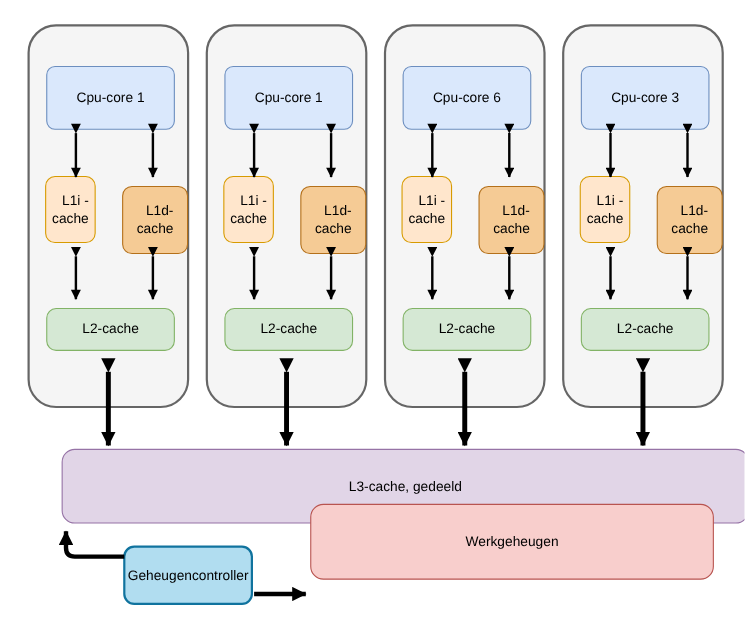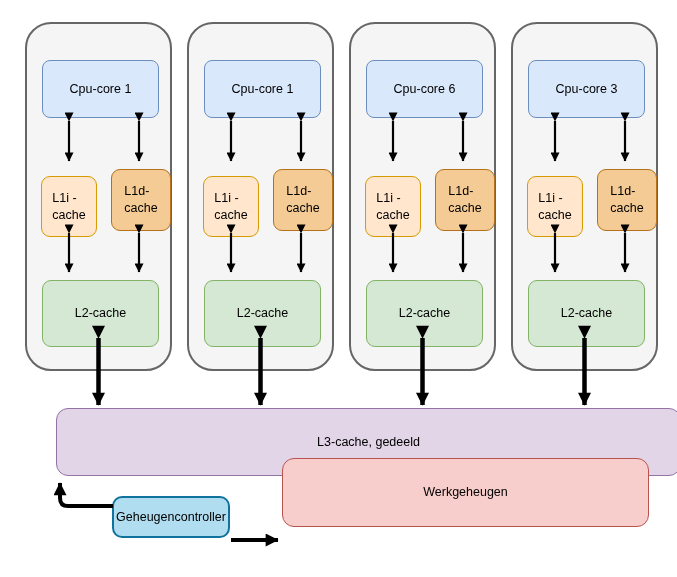--- a/index.html
+++ b/index.html
@@ -2,38 +2,38 @@
 <html style="--group_fill: #f5f5f5; --group_border: #666666; --core_fill: #dae8fc; --core_border: #6c8ebf; --l1i_fill: #ffe6cc; --l1i_border: #d79b00; --l1d_fill: #f5cb95; --l1d_border: #b4701a; --l2_fill: #d5e8d4; --l2_border: #82b366; --l3_fill: #e1d5e7; --l3_border: #9673a6; --memctrl_fill: #b1ddf0; --memctrl_border: #10739e; --ram_fill: #f8cecc; --ram_border: #b85450; --arrow_color: #000000;"><head>
 <meta charset="utf-8">
 <style>
   html,body { margin:0; padding:0; background:#ffffff; }
   .canvas {
     position:relative; width:677px; height:577px;
     font-family:"Liberation Sans", sans-serif;
     color:#000; background:#ffffff; overflow:hidden;
   }
   .box { position:absolute; box-sizing:border-box; display:flex; align-items:center;
-         justify-content:center; text-align:left; font-size:12.5px; line-height:1.35;
+         justify-content:center; text-align:right; font-size:12.5px; line-height:1.35;
          white-space:pre-line; }
   .core-group {
     position:absolute; top:22px; width:147px; height:349px;
     background:var(--group_fill); border:2px solid var(--group_border);
     border-radius:26px; box-sizing:border-box;
   }
   .cpu  { left:15px; top:36px; width:117px; height:58px;
           background:var(--core_fill); border:1.5px solid var(--core_border); border-radius:8px; }
-  .l1i  { left:14px; top:152px; width:56px; height:61px;
+  .l1i  { left:14px; top:136px; width:46px; height:61px;
           background:var(--l1i_fill); border:1.5px solid var(--l1i_border); border-radius:9px; }
   .l1d  { left:84px; top:145px; width:60px; height:62px;
           background:var(--l1d_fill); border:1.5px solid var(--l1d_border); border-radius:9px; }
-  .l2   { left:15px; top:256px; width:117px; height:67px;
+  .l2   { left:15px; top:256px; width:117px; height:39px;
           background:var(--l2_fill); border:1.5px solid var(--l2_border); border-radius:9px; }
   .l3   { left:21px; top:408px; width:625px; height:68px;
           background:var(--l3_fill); border:1.5px solid var(--l3_border); border-radius:12px;margin-left:35px; }
-  .memctrl { left:112px; top:496px; width:118px; height:42px;
+  .memctrl { left:112px; top:496px; width:118px; height:54px;
           background:var(--memctrl_fill); border:2px solid var(--memctrl_border); border-radius:10px; }
   .ram  { left:282px; top:458px; width:367px; height:69px;
           background:var(--ram_fill); border:1.5px solid var(--ram_border); border-radius:12px; }
   svg.arrows { position:absolute; left:0; top:0; z-index:5; pointer-events:none; }
   .thin  { stroke:var(--arrow_color); stroke-width:2.2px; fill:none; }
   .thick { stroke:var(--arrow_color); stroke-width:4.5px; fill:none; }
   .elbow { stroke:var(--arrow_color); stroke-width:4px; fill:none; }
   .ahf   { fill:var(--arrow_color); }
 </style>
 </head>

